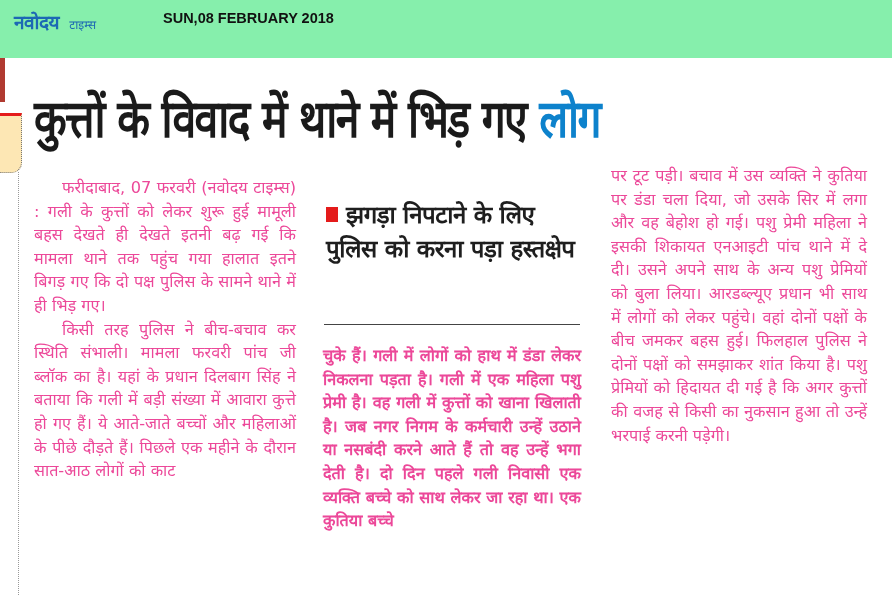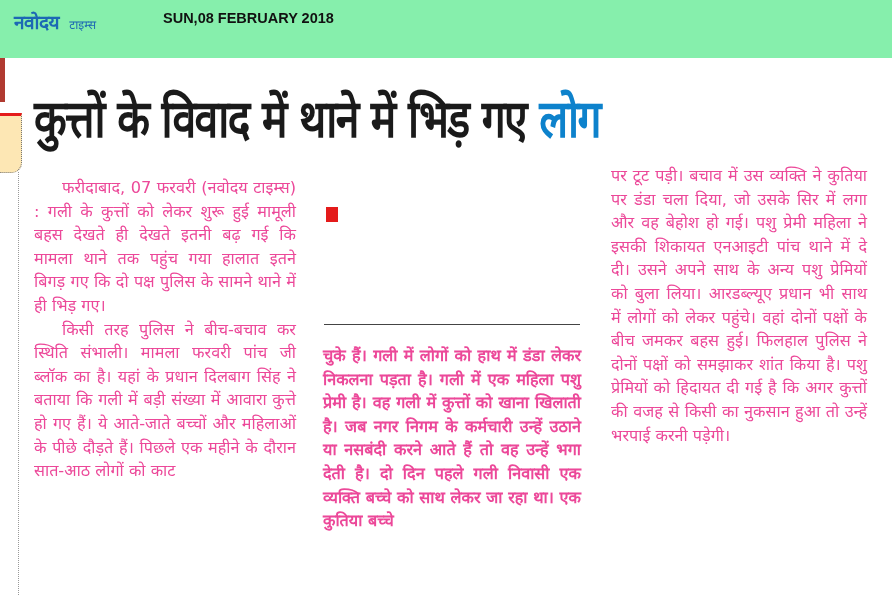--- a/index.html
+++ b/index.html
@@ -100,21 +100,21 @@
   <span>कुत्तों के विवाद में थाने में भिड़ गए</span>
   <span class="accent">लोग</span>
 </div>
 
 <div class="col col1">
   <p class="indent">फरीदाबाद, 07 फरवरी (नवोदय टाइम्स) : गली के कुत्तों को लेकर शुरू हुई मामूली बहस देखते ही देखते इतनी बढ़ गई कि मामला थाने तक पहुंच गया हालात इतने बिगड़ गए कि दो पक्ष पुलिस के सामने थाने में ही भिड़ गए।</p>
   <p class="indent">किसी तरह पुलिस ने बीच-बचाव कर स्थिति संभाली। मामला फरवरी पांच जी ब्लॉक का है। यहां के प्रधान दिलबाग सिंह ने बताया कि गली में बड़ी संख्या में आवारा कुत्ते हो गए हैं। ये आते-जाते बच्चों और महिलाओं के पीछे दौड़ते हैं। पिछले एक महीने के दौरान सात-आठ लोगों को काट</p>
 </div>
 
 <div class="subhead">
-  <span class="bullet"></span>
+  <span class="bullet"></span><span>झगड़ा निपटाने के लिए पुलिस को करना पड़ा हस्तक्षेप</span>
 </div>
 <div class="subhead-rule"></div>
 
 <div class="col col2">
   <p>चुके हैं। गली में लोगों को हाथ में डंडा लेकर निकलना पड़ता है। गली में एक महिला पशु प्रेमी है। वह गली में कुत्तों को खाना खिलाती है। जब नगर निगम के कर्मचारी उन्हें उठाने या नसबंदी करने आते हैं तो वह उन्हें भगा देती है। दो दिन पहले गली निवासी एक व्यक्ति बच्चे को साथ लेकर जा रहा था। एक कुतिया बच्चे</p>
 </div>
 
 <div class="col col3">
   <p>पर टूट पड़ी। बचाव में उस व्यक्ति ने कुतिया पर डंडा चला दिया, जो उसके सिर में लगा और वह बेहोश हो गई। पशु प्रेमी महिला ने इसकी शिकायत एनआइटी पांच थाने में दे दी। उसने अपने साथ के अन्य पशु प्रेमियों को बुला लिया। आरडब्ल्यूए प्रधान भी साथ में लोगों को लेकर पहुंचे। वहां दोनों पक्षों के बीच जमकर बहस हुई। फिलहाल पुलिस ने दोनों पक्षों को समझाकर शांत किया है। पशु प्रेमियों को हिदायत दी गई है कि अगर कुत्तों की वजह से किसी का नुकसान हुआ तो उन्हें भरपाई करनी पड़ेगी।</p>
 </div>

